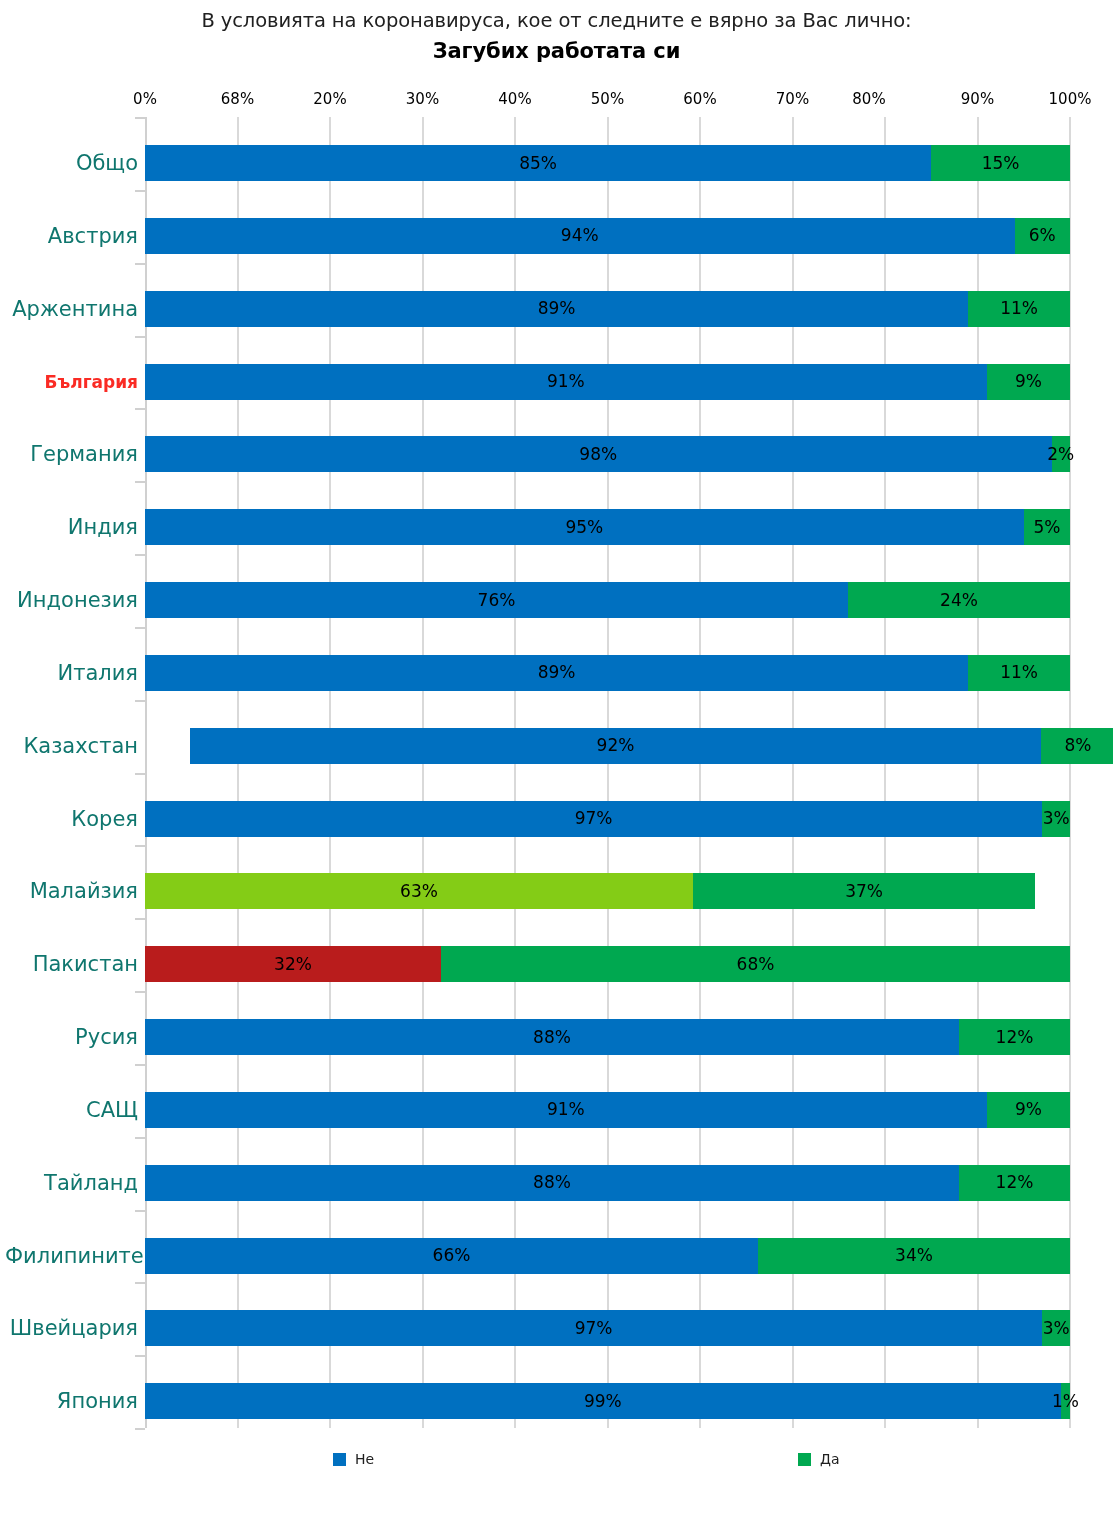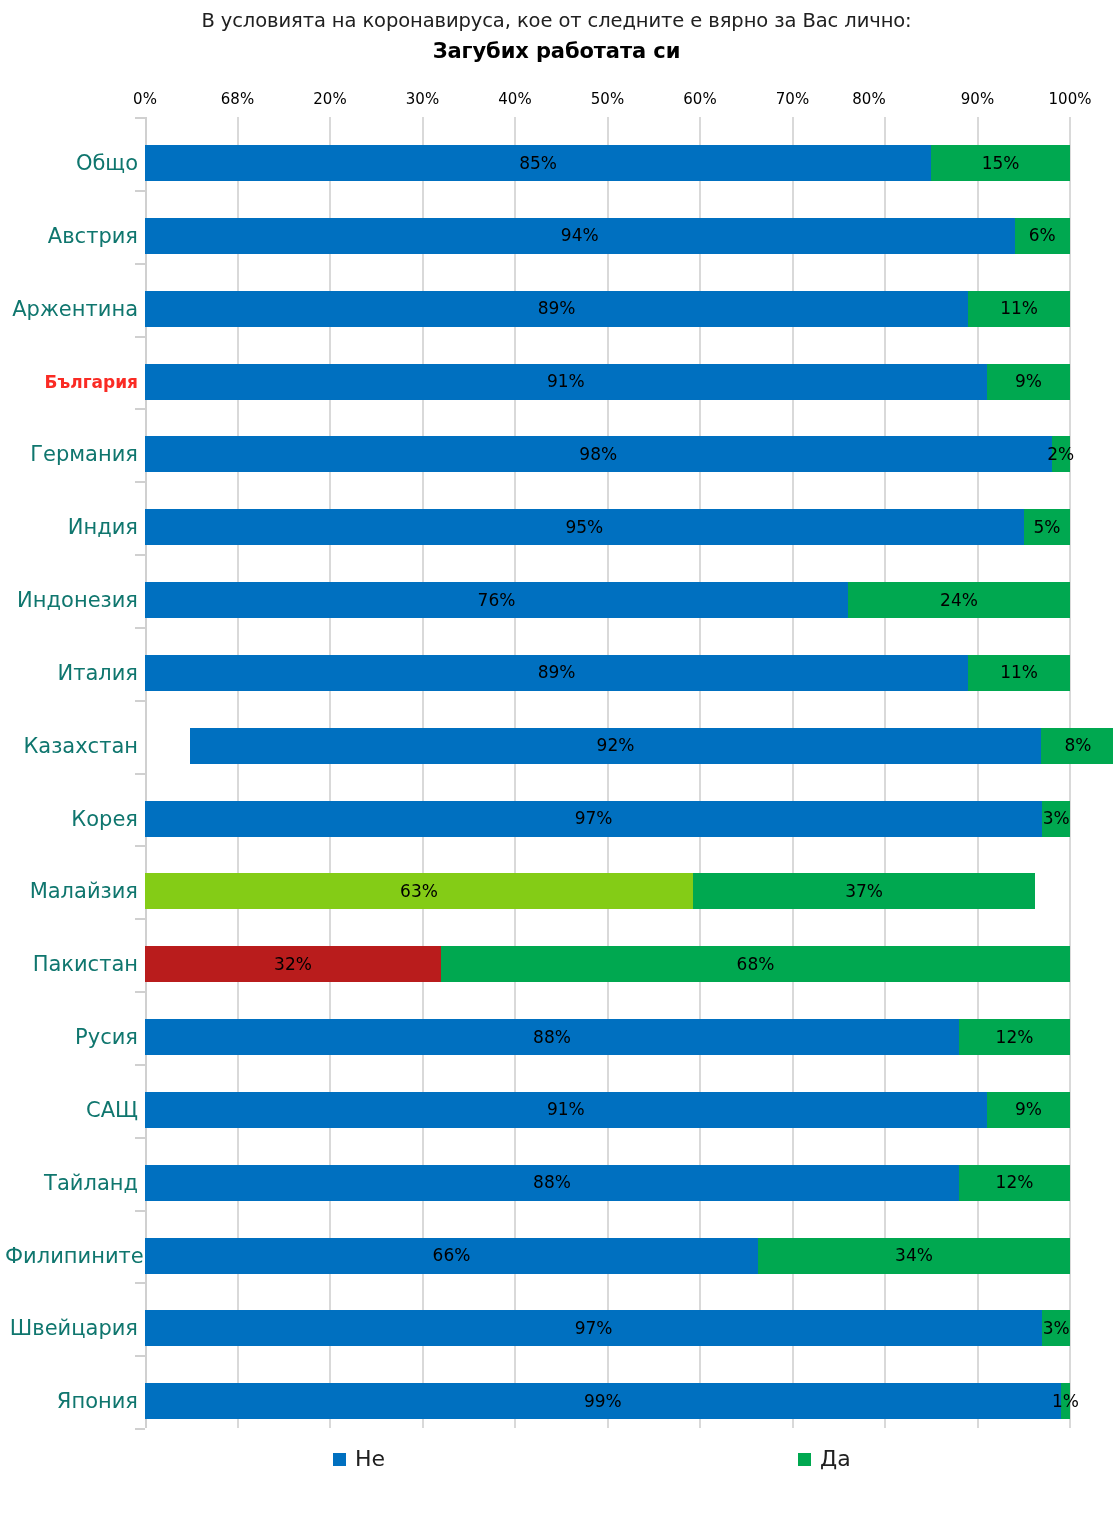--- a/index.html
+++ b/index.html
@@ -150,21 +150,21 @@
     top: 1448px;
     width: 1113px;
     height: 34px;
   }
   .legend-item {
     position: absolute;
     top: 0;
     display: flex;
     align-items: center;
     gap: 9px;
-    font-size: 22px;
+    font-size: 14px;
     color: #202020;
     line-height: 22px;
   }
   .legend-swatch {
     width: 13px;
     height: 13px;
     display: inline-block;
     flex: 0 0 auto;
   }
 </style>

